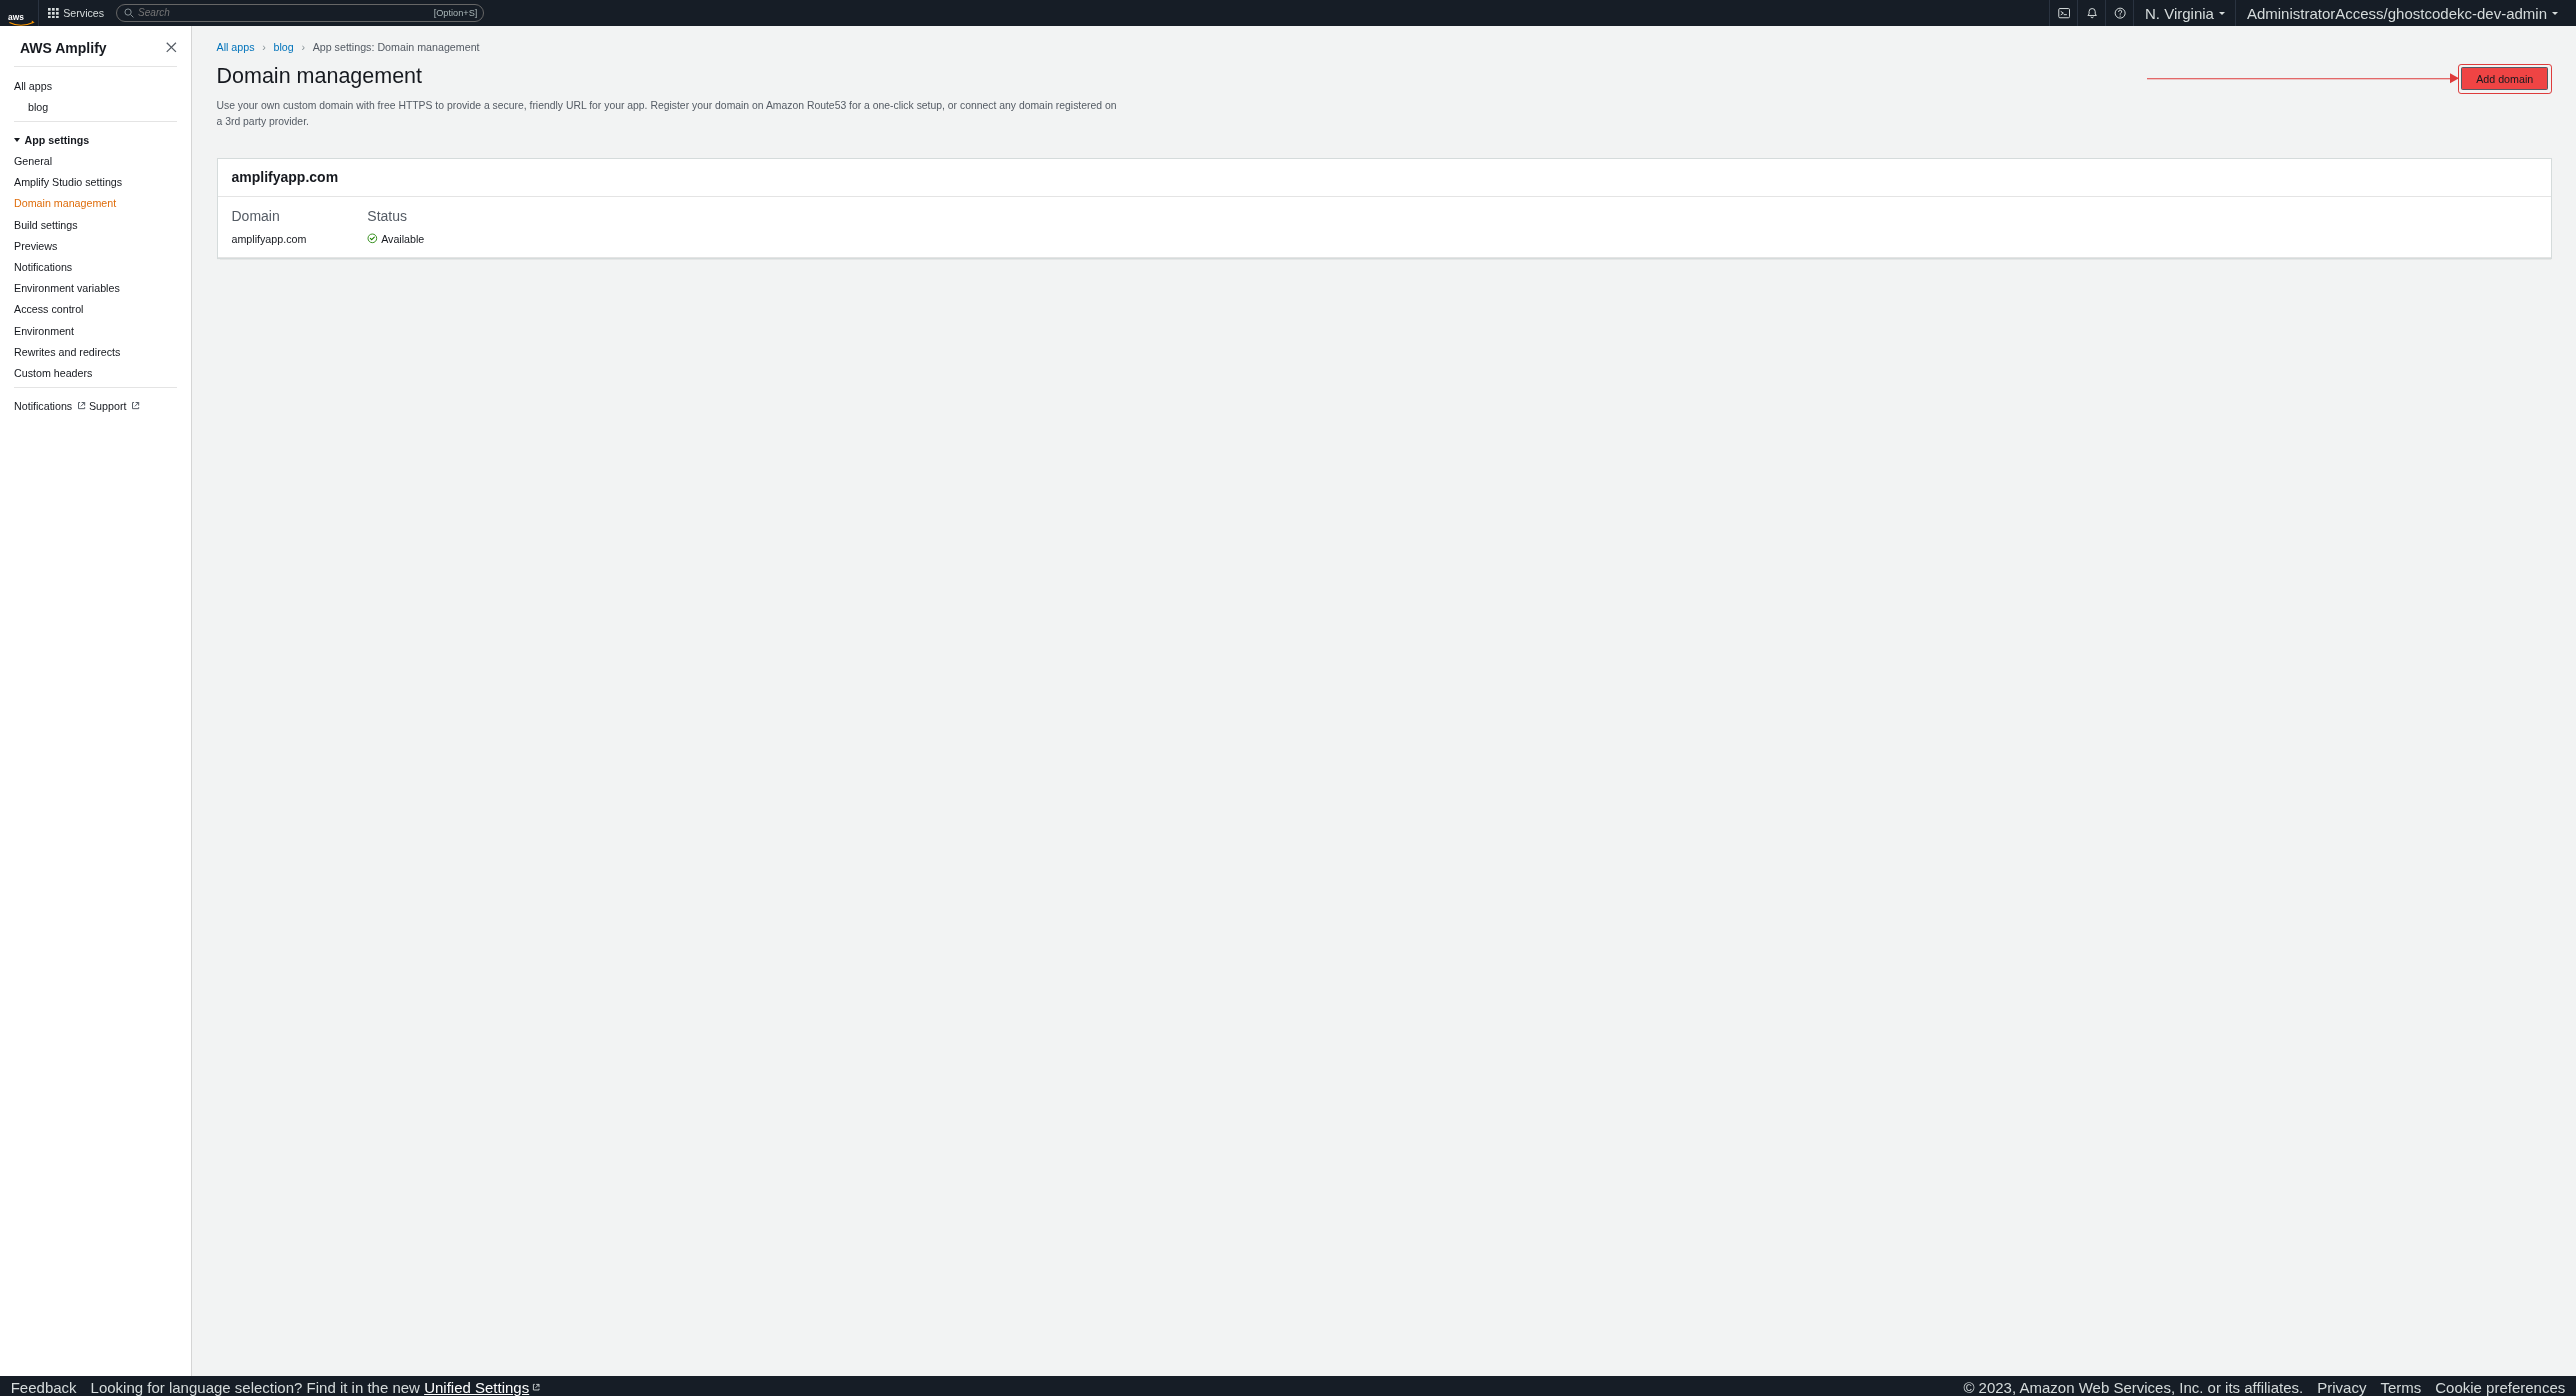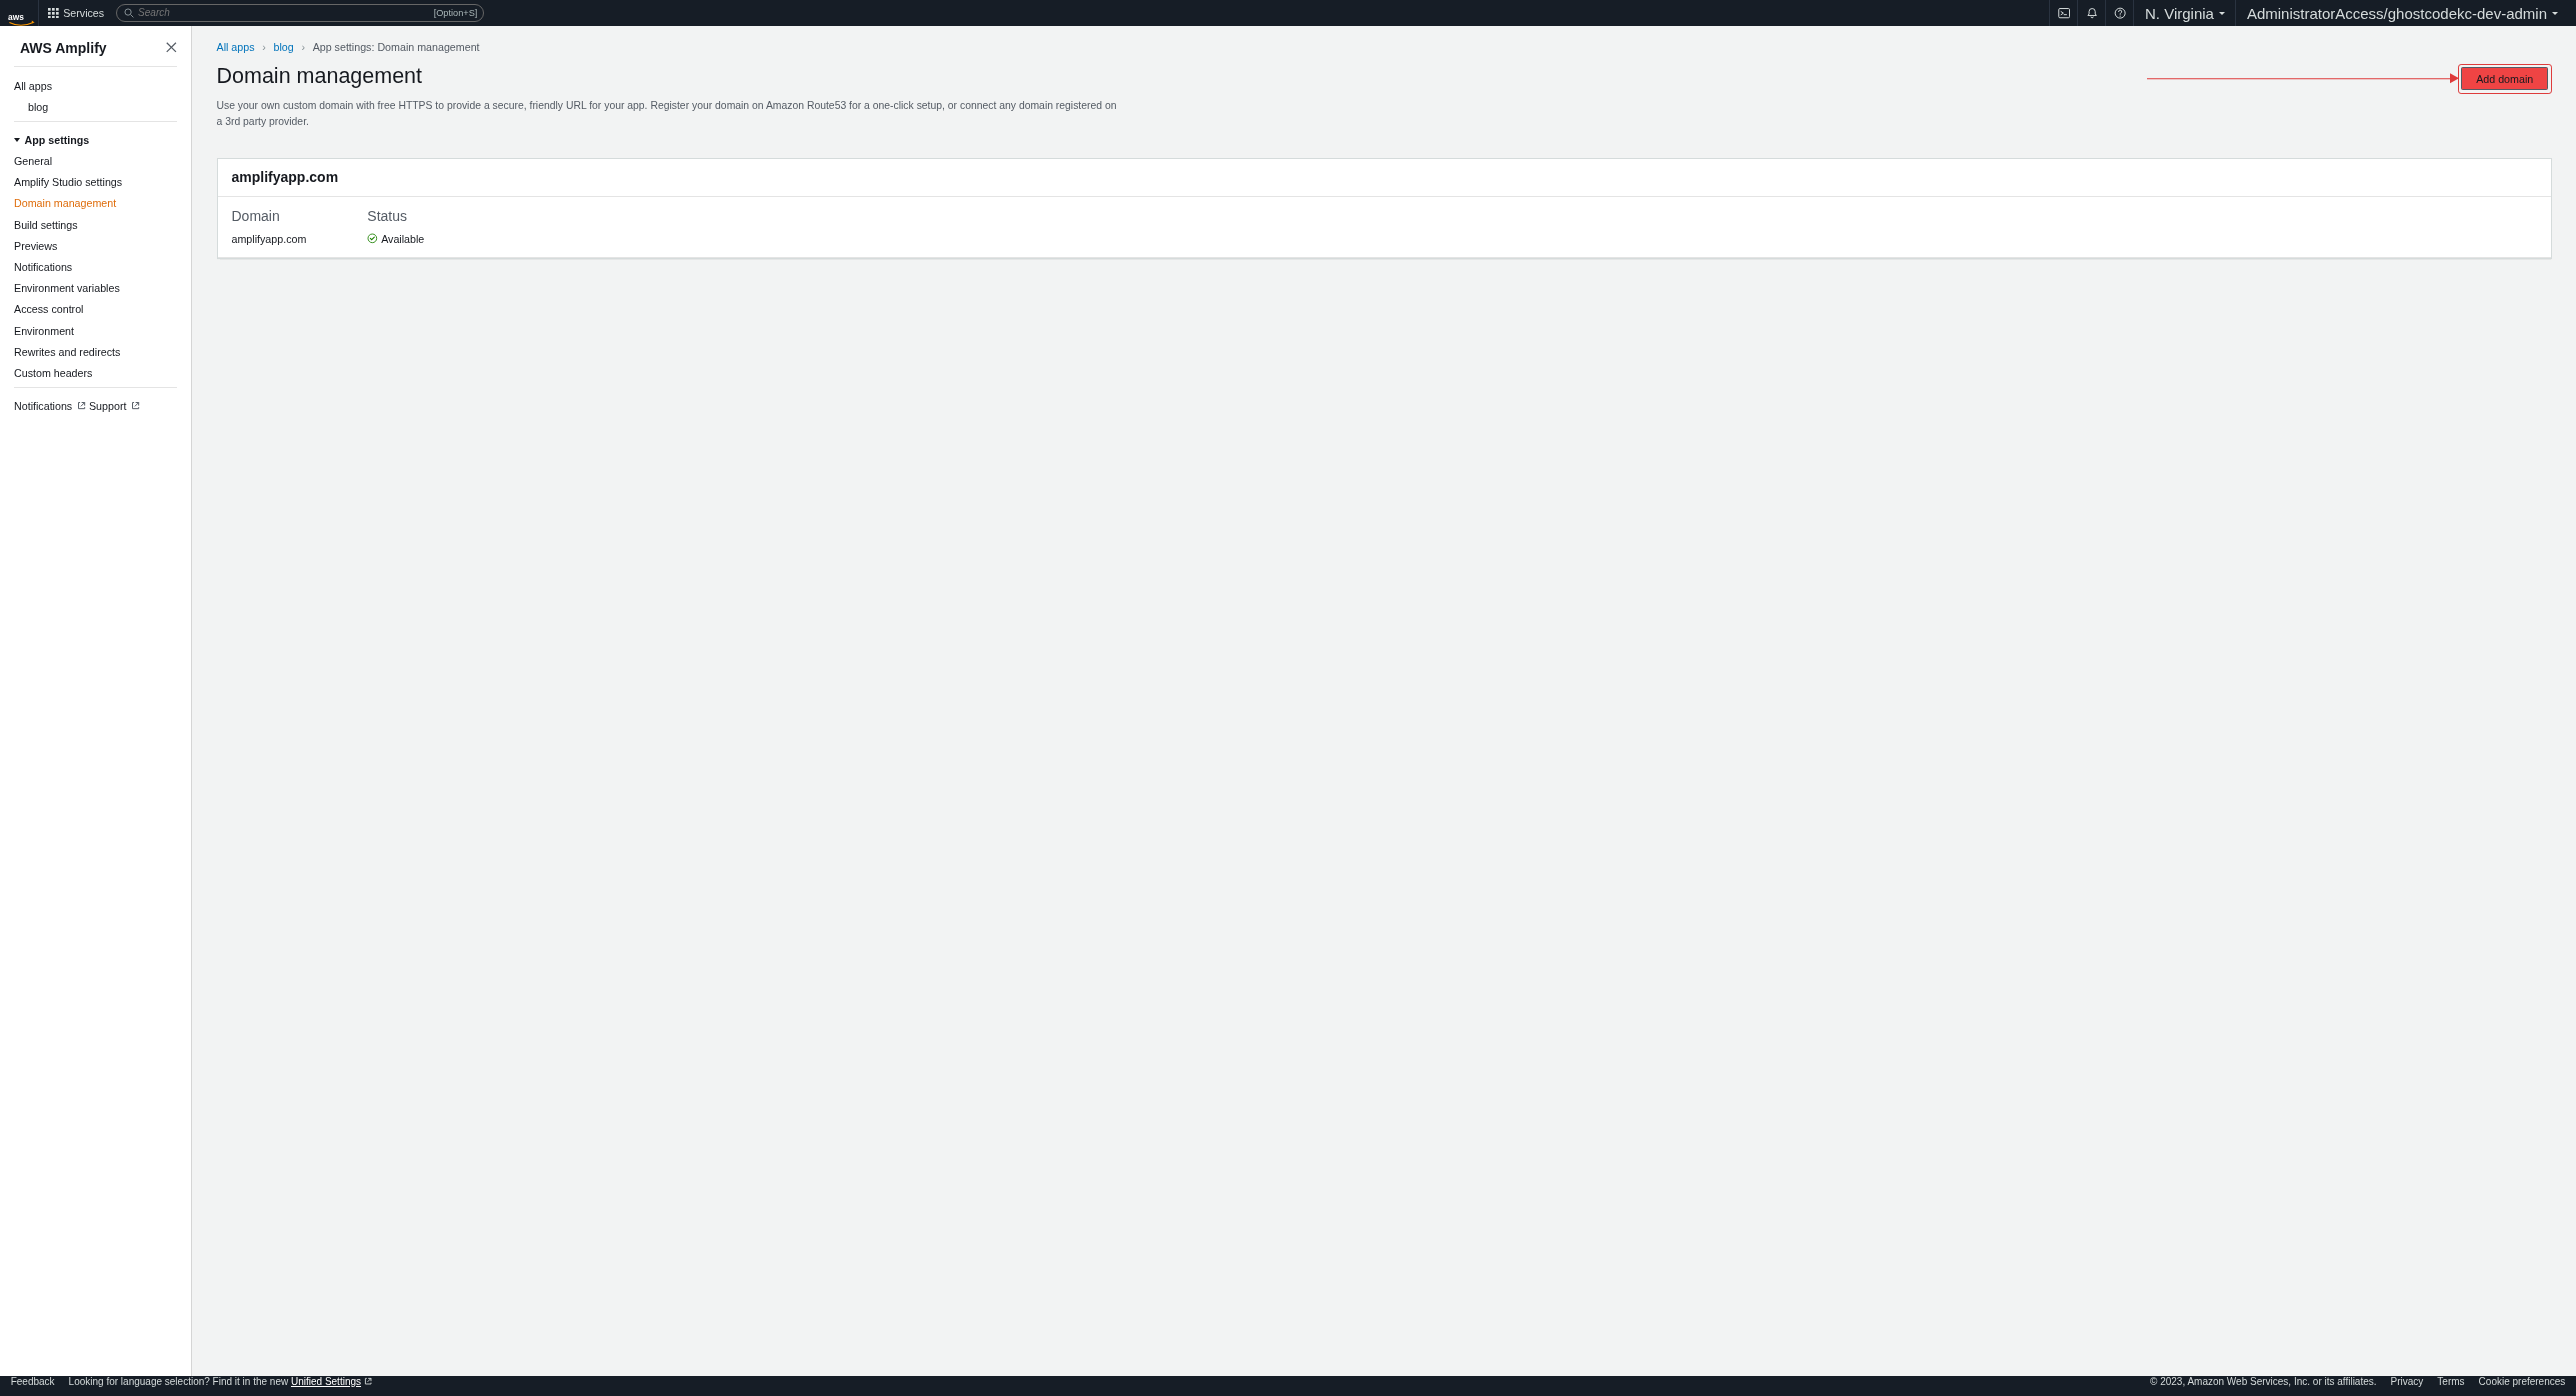--- a/index.html
+++ b/index.html
@@ -61,21 +61,21 @@
 .card .meta .col .val { font-size: 10.7px; color: #16191f; }
 .status-avail { color: #1d8102; display: inline-flex; align-items: center; gap: 3.1px; font-weight: 400; }
 .status-avail svg { width: 10.7px; height: 10.7px; }
 
 .tbl { width: 100%; border-collapse: collapse; }
 .tbl th { text-align: left; font-weight: 700; font-size: 10.4px; color: #16191f; padding: 7.7px 14px; background: #f8f8f8; border-bottom: 0.8px solid #e4e4e4; }
 .tbl th + th { border-left: 0.8px solid #e4e4e4; }
 .tbl td { padding: 7.7px 14px; font-size: 10.7px; color: #16191f; }
 
 
-.footer { background: #161d26; color: #d5dbdb; height: 20px; display: flex; align-items: flex-start; padding: 0 10.7px; font-size: 10px; gap: 14px; }
+.footer { background: #161d26; color: #d5dbdb; height: 20px; display: flex; align-items: flex-end; padding: 0 10.7px; font-size: 15px; gap: 14px; }
 .footer .spacer { flex: 1; }
 .footer a { color: #d5dbdb; text-decoration: none; cursor: pointer; }
 .footer .unified { color: #fff; text-decoration: underline; display: inline-flex; align-items: center; gap: 3.1px; }
 .footer .unified svg { width: 8.4px; height: 8.4px; }
 </style>
 </head>
 <body>
 
 <div class="topnav">
   <div class="logo">

